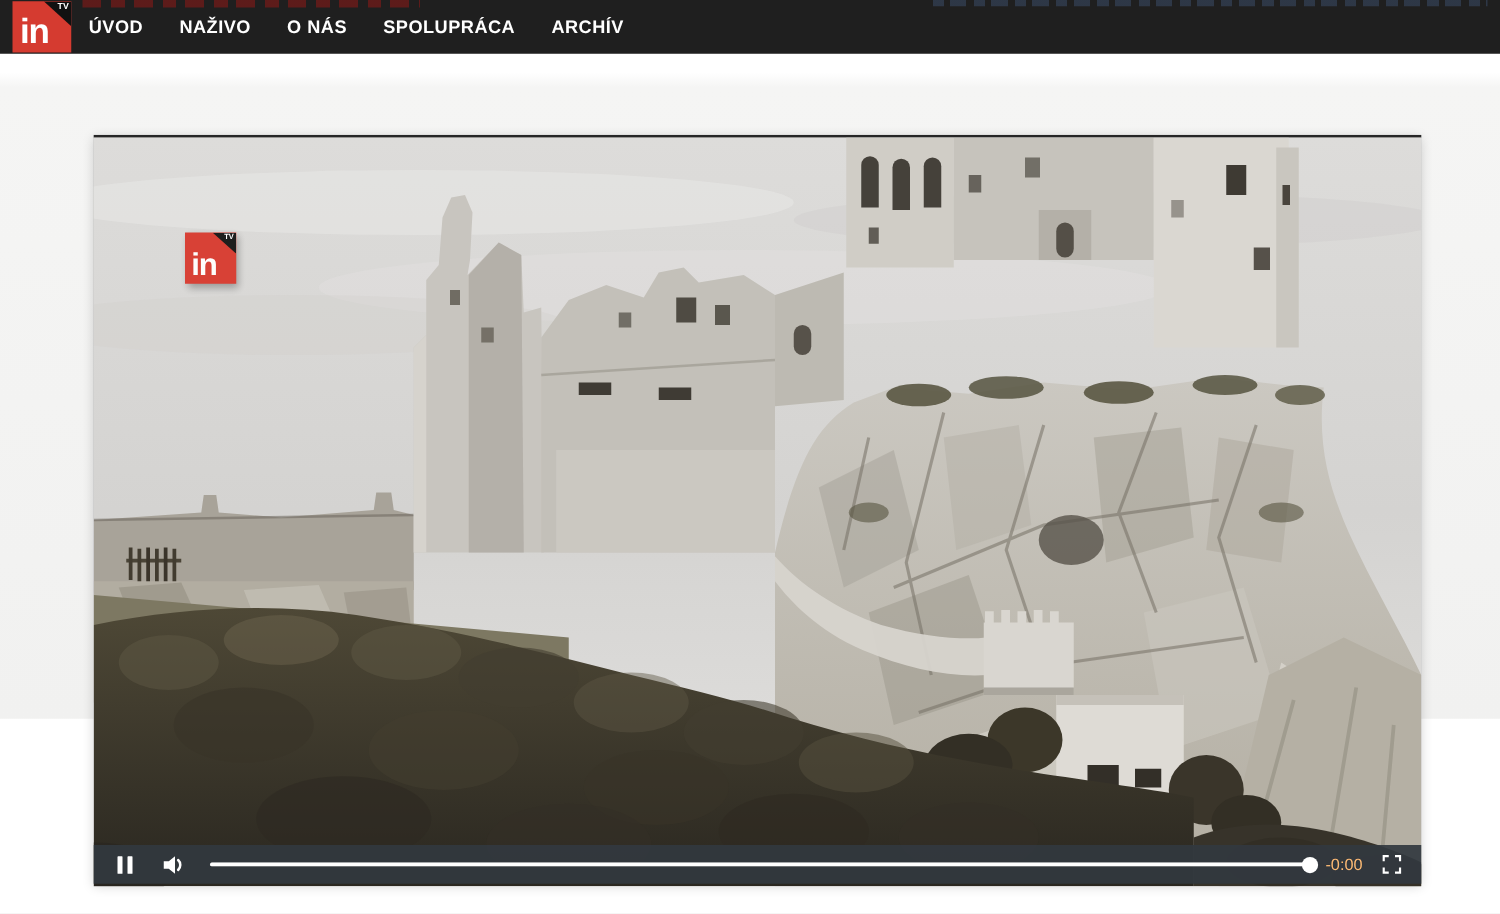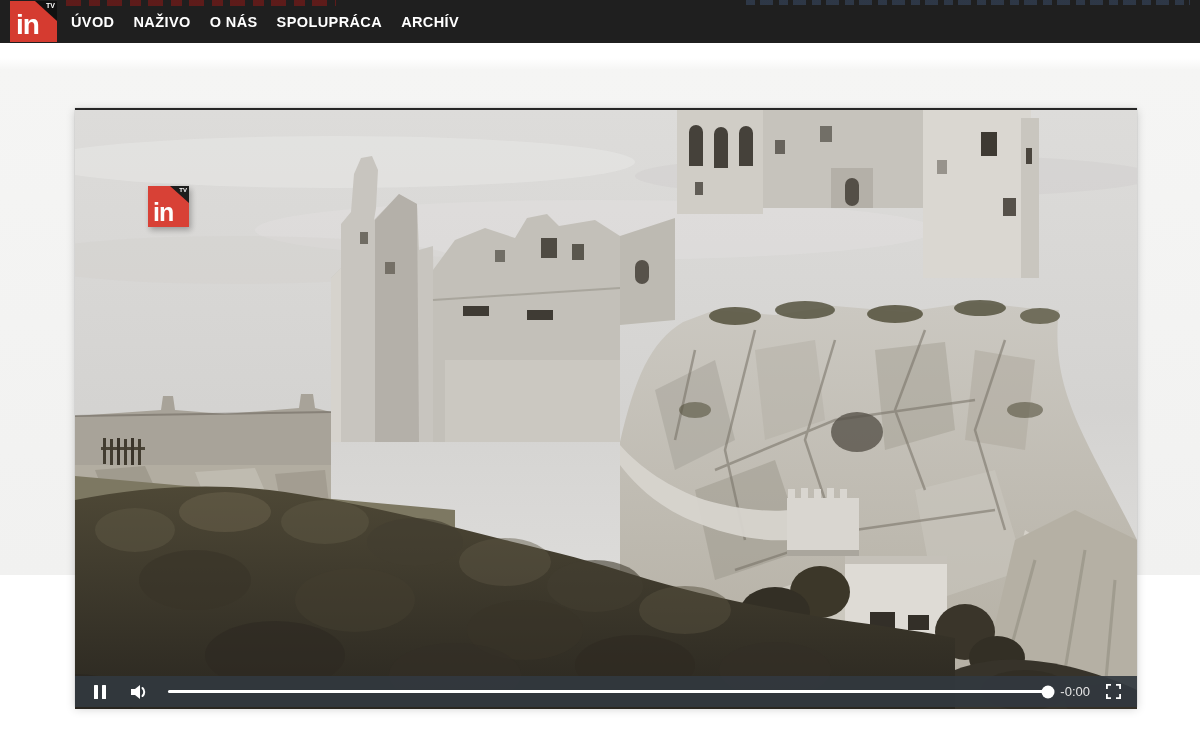--- a/index.html
+++ b/index.html
@@ -35,21 +35,21 @@
     position:absolute; left:6px; bottom:3px; color:#fff; font-weight:bold;
     font-size:28px; line-height:28px; letter-spacing:-1px;
   }
   .logo .logo-corner {
     position:absolute; right:0; top:0; width:22px; height:20px; background:#111;
     clip-path:polygon(0 0,100% 0,100% 100%);
   }
   .logo .logo-tv {
     position:absolute; right:2px; top:1px; color:#fff; font-weight:bold; font-size:7px;
   }
-  .menu { display:flex; gap:19px; margin-left:14px; }
+  .menu { display:flex; gap:29px; margin-left:14px; }
   .menu a {
     color:#ffffff; text-decoration:none; font-size:14.5px; font-weight:600;
     letter-spacing:.4px; cursor:pointer; white-space:nowrap;
   }
 
   
   .player {
     position:absolute; left:75px; top:108px; width:1062px; height:599px;
     background:#d8d7d5; border-top:2px solid #262626;
     box-shadow:0 2px 9px rgba(0,0,0,.18), 0 0 1px rgba(0,0,0,.25);
@@ -89,21 +89,21 @@
   .progress {
     position:relative; flex:1; height:31px; margin:0 10px 0 16px; cursor:pointer;
     display:flex; align-items:center;
   }
   .progress-track { position:relative; width:100%; height:3px; background:rgba(255,255,255,.28); border-radius:2px; }
   .progress-fill { position:absolute; left:0; top:0; height:3px; background:#ffffff; border-radius:2px; width:100%; }
   .progress-knob {
     position:absolute; top:50%; transform:translate(50%,-50%); right:0;
     width:13px; height:13px; background:#ffffff; border-radius:50%; cursor:pointer;
   }
-  .time { color:#e5e5e5; font-size:13px; margin:0 12px 0 2px; white-space:nowrap; }
+  .time { color:#fdba74; font-size:13px; margin:0 12px 0 2px; white-space:nowrap; }
   .fs-btn { width:22px; }
 </style>
 </head>
 <body>
 
 <div class="page">
 
   <header class="topbar">
     <div class="clip-frag clip-frag-left"></div>
     <div class="clip-frag clip-frag-right"></div>

